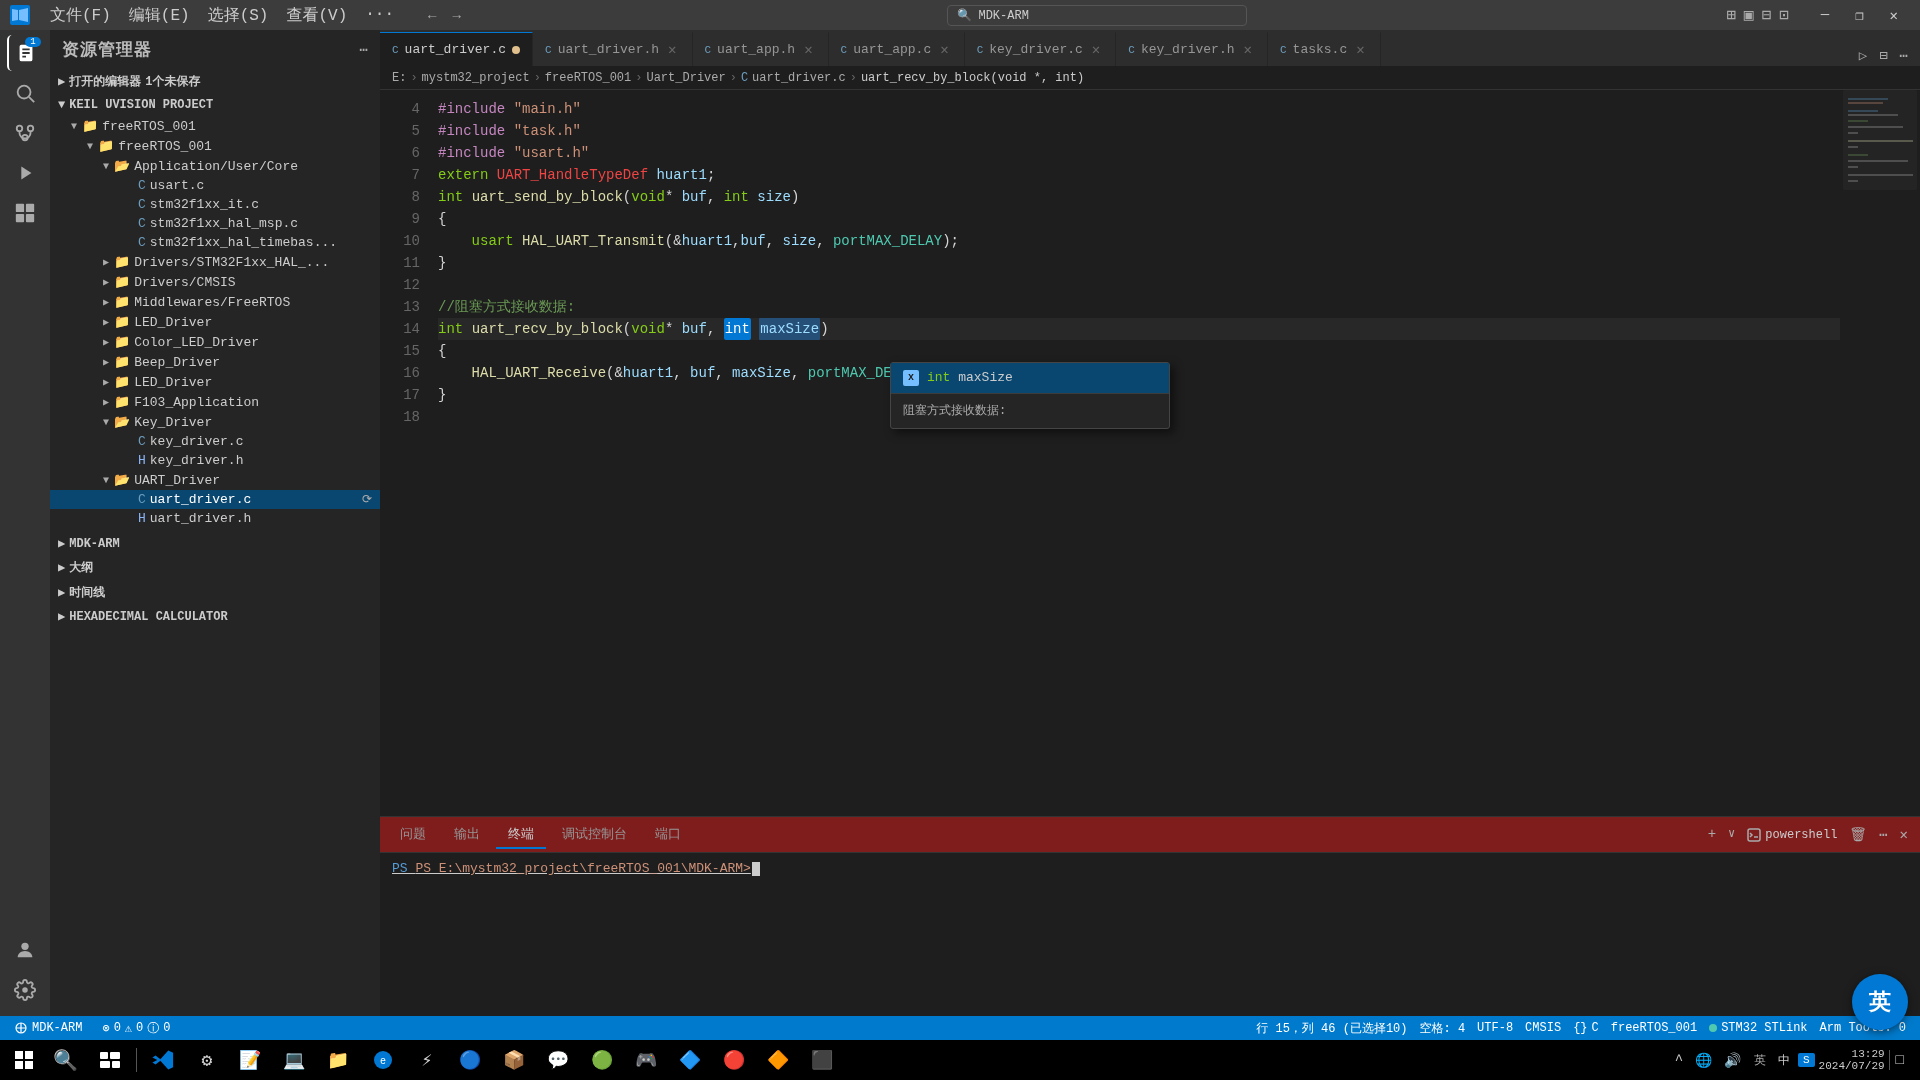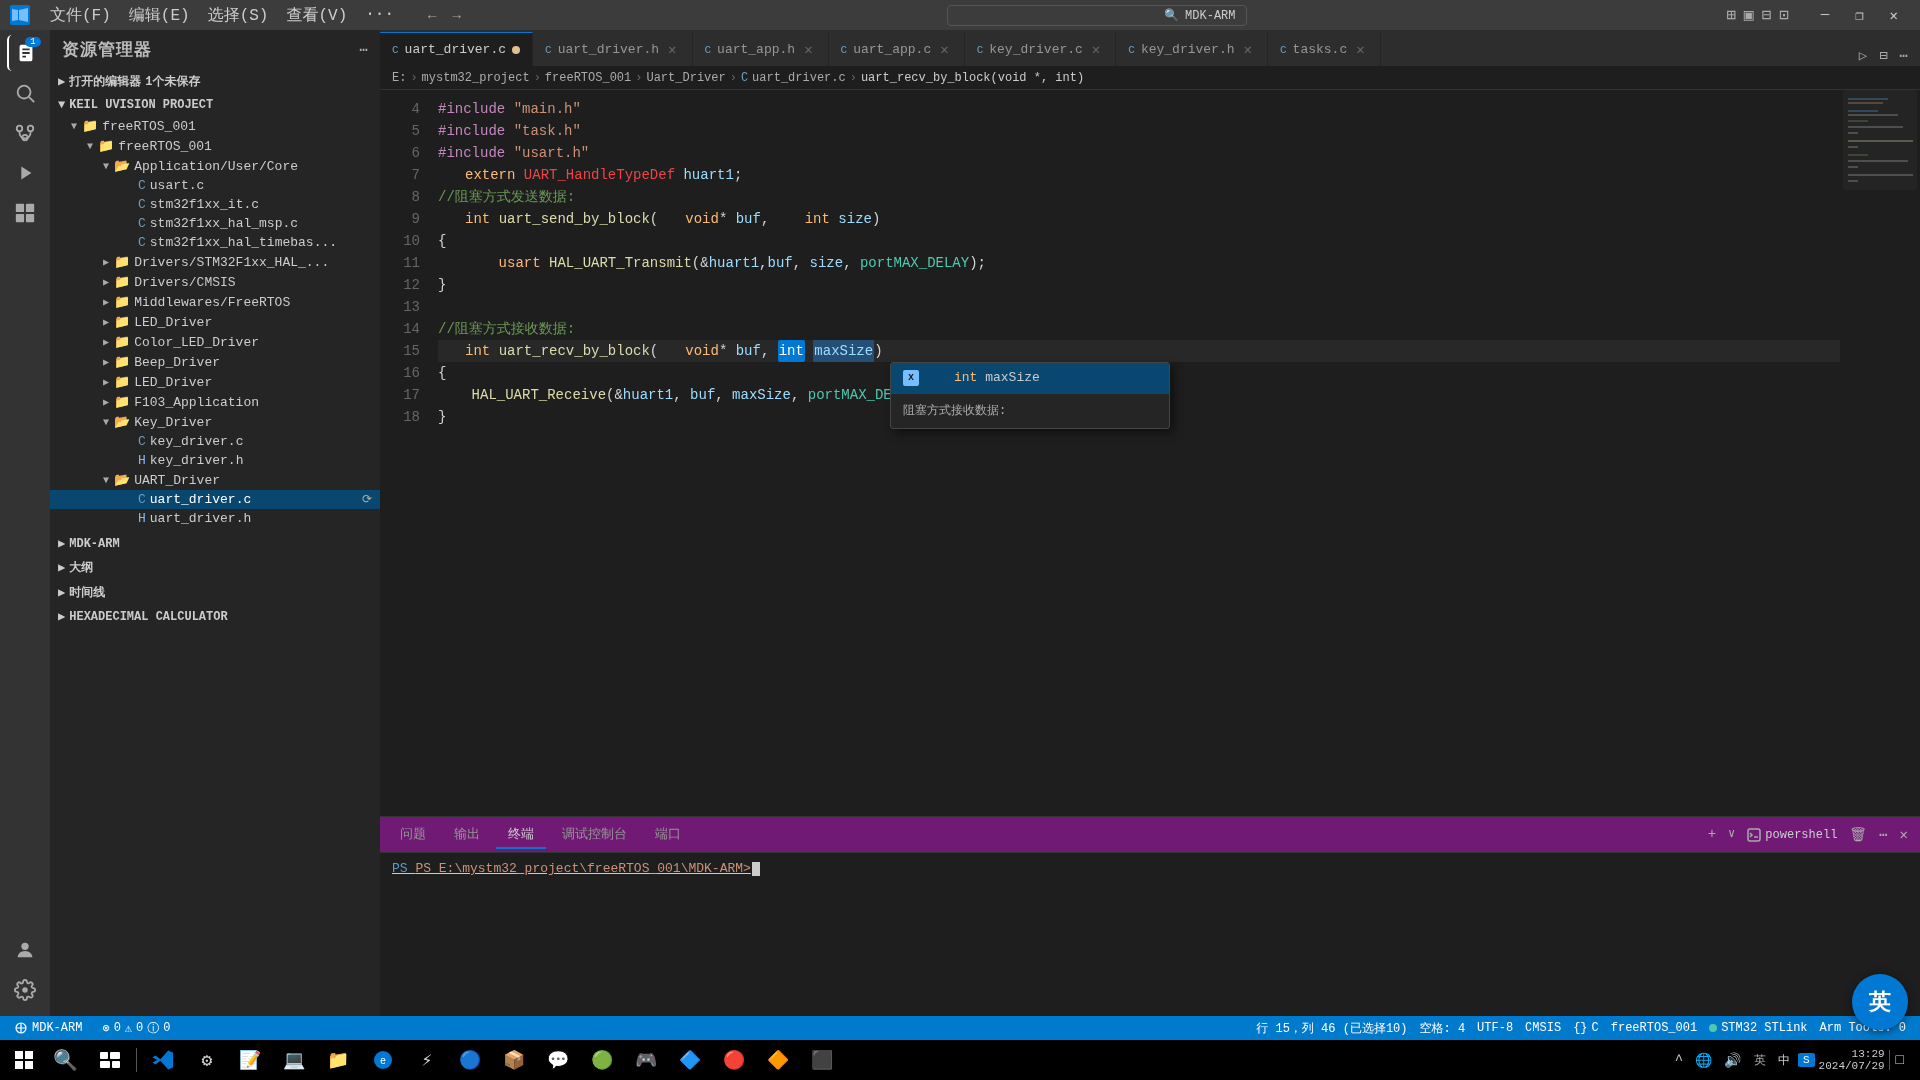--- a/index.html
+++ b/index.html
@@ -5,21 +5,21 @@
     * { margin: 0; padding: 0; box-sizing: border-box; }
     body { width: 1920px; height: 1080px; background: #1e1e1e; color: #d4d4d4; font-family: 'Consolas', 'Courier New', monospace; font-size: 13px; overflow: hidden; display: flex; flex-direction: column; }
 
     
     #titlebar { height: 30px; background: #3c3c3c; display: flex; align-items: center; padding: 0 10px; gap: 12px; flex-shrink: 0; }
     #titlebar .win-icon { width: 20px; height: 20px; background: #0078d4; border-radius: 2px; display: flex; align-items: center; justify-content: center; color: white; font-size: 12px; font-weight: bold; }
     #titlebar .menu-items { display: flex; gap: 2px; }
     #titlebar .menu-item { color: #ccc; padding: 2px 8px; font-size: 16px; cursor: pointer; border-radius: 3px; }
     #titlebar .nav-arrows { display: flex; gap: 4px; margin-left: 8px; }
     #titlebar .nav-arrow { color: #aaa; cursor: pointer; padding: 2px 6px; font-size: 14px; }
-    #titlebar .search-bar { flex: 1; max-width: 300px; background: #3c3c3c; border: 1px solid #555; border-radius: 4px; padding: 2px 10px; color: #ccc; font-size: 12px; text-align: right; margin: 0 auto; }
+    #titlebar .search-bar { flex: 1; max-width: 300px; background: #3c3c3c; border: 1px solid #555; border-radius: 4px; padding: 2px 10px; color: #ccc; font-size: 12px; text-align: left; margin: 0 auto; }
     #titlebar .win-controls { margin-left: auto; display: flex; gap: 2px; }
     #titlebar .win-ctrl { padding: 2px 12px; color: #ccc; cursor: pointer; font-size: 14px; }
 
     
     #main { flex: 1; display: flex; overflow: hidden; }
 
     
     #activitybar { width: 50px; background: #333; display: flex; flex-direction: column; align-items: center; padding-top: 5px; gap: 4px; flex-shrink: 0; }
     .activity-icon { width: 36px; height: 36px; display: flex; align-items: center; justify-content: center; cursor: pointer; border-radius: 5px; color: #aaa; font-size: 20px; position: relative; }
     .activity-icon.active { color: #fff; border-left: 2px solid #fff; }
@@ -59,21 +59,21 @@
     #breadcrumb .crumb { cursor: pointer; }
     #breadcrumb .crumb.active { color: #ccc; }
 
     
     #code-container { flex: 1; display: flex; overflow: hidden; position: relative; }
     #line-numbers { width: 50px; background: #1e1e1e; color: #666; font-size: 14px; line-height: 22px; padding: 8px 0; text-align: right; padding-right: 10px; flex-shrink: 0; user-select: none; overflow: hidden; }
     #code-content { flex: 1; overflow: auto; padding: 8px 0 8px 8px; font-size: 14px; line-height: 22px; position: relative; }
     .code-line { display: flex; align-items: flex-start; min-height: 22px; white-space: pre; padding-right: 20px; }
 
     
-    .kw { color: #fdba74; margin-left: 27px; }
+    .kw { color: #84cc16; }
     .kw2 { color: #c586c0; }
     .str { color: #ce9178; }
     .fn { color: #dcdcaa; }
     .cm { color: #6a9955; }
     .var { color: #9cdcfe; }
     .type { color: #ef4444; }
     .hl { background: #264f78; }
     .hl-int { background: #0078d4; color: #fff; border-radius: 2px; padding: 0 1px; }
 
     
@@ -83,21 +83,21 @@
     .ac-icon { width: 16px; height: 16px; border-radius: 2px; display: flex; align-items: center; justify-content: center; font-size: 10px; font-weight: bold; flex-shrink: 0; }
     .ac-icon.var-icon { background: #75beff; color: #1e1e1e; }
     .ac-label { color: #ccc; font-size: 13px; }
     .ac-desc { padding: 6px 12px; border-top: 1px solid #3c3c3c; font-size: 12px; color: #aaa; }
 
     
     #minimap { width: 80px; background: #1e1e1e; flex-shrink: 0; overflow: hidden; opacity: 0.6; }
 
     
     #panel { height: 200px; background: #1e1e1e; border-top: 1px solid #333; display: flex; flex-direction: column; flex-shrink: 0; }
-    #panel-tabs { height: 36px; background: #701a75; display: flex; align-items: center; padding: 0 8px; gap: 4px; border-bottom: 1px solid #333; }
+    #panel-tabs { height: 36px; background: #7f1d1d; display: flex; align-items: center; padding: 0 8px; gap: 4px; border-bottom: 1px solid #333; }
     .panel-tab { padding: 4px 12px; font-size: 13px; color: #969696; cursor: pointer; border-bottom: 2px solid transparent; }
     .panel-tab.active { color: #ccc; border-bottom: 2px solid #0078d4; }
     #panel-actions { margin-left: auto; display: flex; gap: 4px; color: #aaa; font-size: 14px; }
     #panel-actions span { cursor: pointer; padding: 2px 4px; }
     #terminal { flex: 1; padding: 8px 12px; font-size: 13px; color: #ccc; overflow: hidden; text-decoration: underline; }
     .term-prompt { color: #569cd6; }
     .term-path { color: #ce9178; }
 
     
     #statusbar { height: 24px; background: #007acc; display: flex; align-items: center; padding: 0 8px; gap: 8px; font-size: 12px; color: #fff; flex-shrink: 0; }
@@ -473,23 +473,20 @@
         </div>
 
         <div class="code-line">
           <span class="kw2">#include</span><span> </span><span class="str">"usart.h"</span>
         </div>
 
         <div class="code-line">
           <span class="kw">extern</span><span> </span><span class="type">UART_HandleTypeDef</span><span> </span><span class="var">huart1</span><span>;</span>
         </div>
 
-        <div class="code-line">
-          <span class="cm">//阻塞方式发送数据:</span>
-        </div>
 
         <div class="code-line">
           <span class="kw">int</span><span> </span><span class="fn">uart_send_by_block</span><span>(</span><span class="kw">void</span><span>* </span><span class="var">buf</span><span>, </span><span class="kw">int</span><span> </span><span class="var">size</span><span>)</span>
         </div>
 
         <div class="code-line">
           <span>{</span>
         </div>
 
         <div class="code-line">

